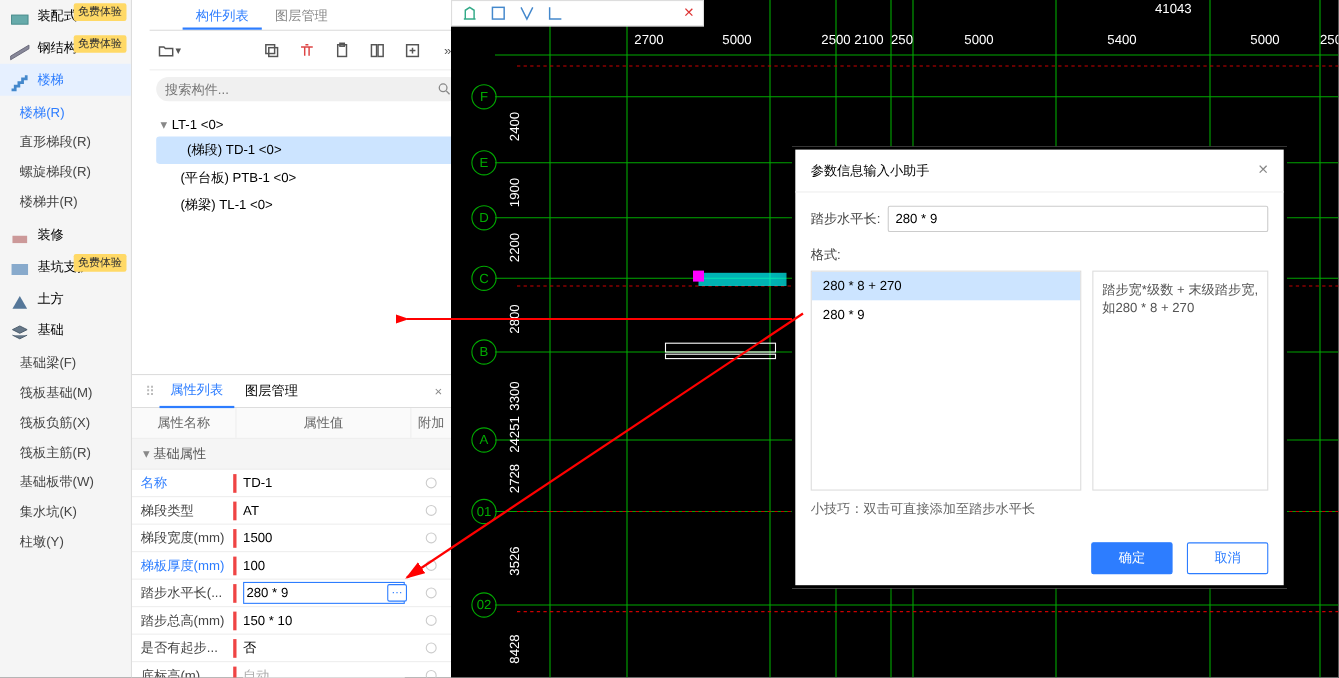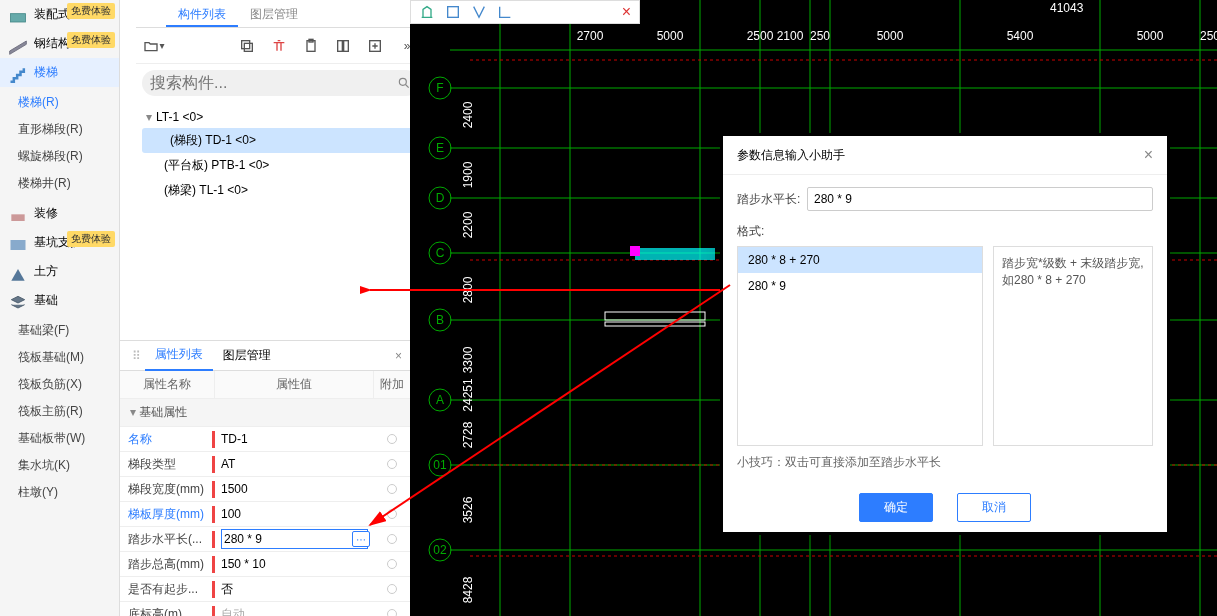--- a/index.html
+++ b/index.html
@@ -13,21 +13,21 @@
 .sub-item{padding:5px 8px 5px 18px;cursor:pointer;color:#444}
 .sub-item.active{color:#2d7dff}
 .mid-panel{position:absolute;left:136px;top:0;width:290px;height:512px;background:#fff;border-right:1px solid #a3a3a3}
 .mid-tabs{height:28px;border-bottom:1px solid #ddd;display:flex;padding-left:30px}
 .mid-tab{padding:6px 12px;color:#888}
 .mid-tab.active{color:#2d7dff;border-bottom:2px solid #2d7dff}
 .toolbar{height:36px;display:flex;align-items:center;padding:0 6px;gap:8px;border-bottom:1px solid #eee}
 .tb-btn{width:24px;height:24px;display:flex;align-items:center;justify-content:center;cursor:pointer;border-radius:3px}
 .tb-btn svg{width:16px;height:16px}
 .search-box{margin:6px;padding:4px 8px;background:#f0f0f0;border-radius:14px;display:flex;align-items:center}
-.search-box input{border:none;background:none;outline:none;flex:1;font-size:16px}
+.search-box input{border:none;background:none;outline:none;flex:1;font-size:12px}
 .tree{padding:4px 0}
 .tree-node{padding:4px 10px;display:flex;align-items:center;cursor:pointer}
 .tree-node.indent1{padding-left:28px}
 .tree-node.selected{background:#cce4ff;border-radius:3px;margin:0 6px}
 .prop-panel{position:absolute;left:120px;top:340px;width:290px;height:276px;background:#fff;border-top:1px solid #ddd}
 .prop-tabs{height:30px;display:flex;align-items:center;border-bottom:1px solid #ddd;padding-left:8px}
 .prop-tab{padding:6px 10px}
 .prop-tab.active{color:#2d7dff;border-bottom:2px solid #2d7dff}
 .prop-close{margin-left:auto;margin-right:8px;cursor:pointer;color:#888}
 .prop-table{width:100%}
@@ -55,21 +55,21 @@
 .dlg-row{display:flex;align-items:center;margin-bottom:12px}
 .dlg-label{width:70px;color:#444}
 .dlg-input{flex:1;border:1px solid #ccc;padding:4px 6px;border-radius:2px}
 .dlg-format{margin-bottom:6px;color:#444}
 .dlg-cols{display:flex;gap:10px}
 .dlg-list{flex:1;border:1px solid #ddd;height:200px;overflow:auto}
 .dlg-list-item{padding:6px 10px;cursor:pointer}
 .dlg-list-item.sel{background:#cce4ff}
 .dlg-desc{width:160px;border:1px solid #ddd;height:200px;padding:8px;color:#555}
 .dlg-tip{margin-top:8px;color:#666;font-size:12px}
-.dlg-footer{display:flex;justify-content:center;gap:24px;padding:10px 14px}
+.dlg-footer{display:flex;justify-content:flex-end;gap:13px;padding:10px 14px}
 .btn{padding:5px 24px;border-radius:2px;cursor:pointer;border:1px solid #2d7dff}
 .btn.primary{background:#2d7dff;color:#fff}
 .btn.secondary{background:#fff;color:#2d7dff}
 .arrow{position:absolute;pointer-events:none;z-index:50}
 .drag-handle{color:#bbb;cursor:move;padding:0 4px}
 </style>
 </head>
 <body>
 
 <div class="left-panel">

